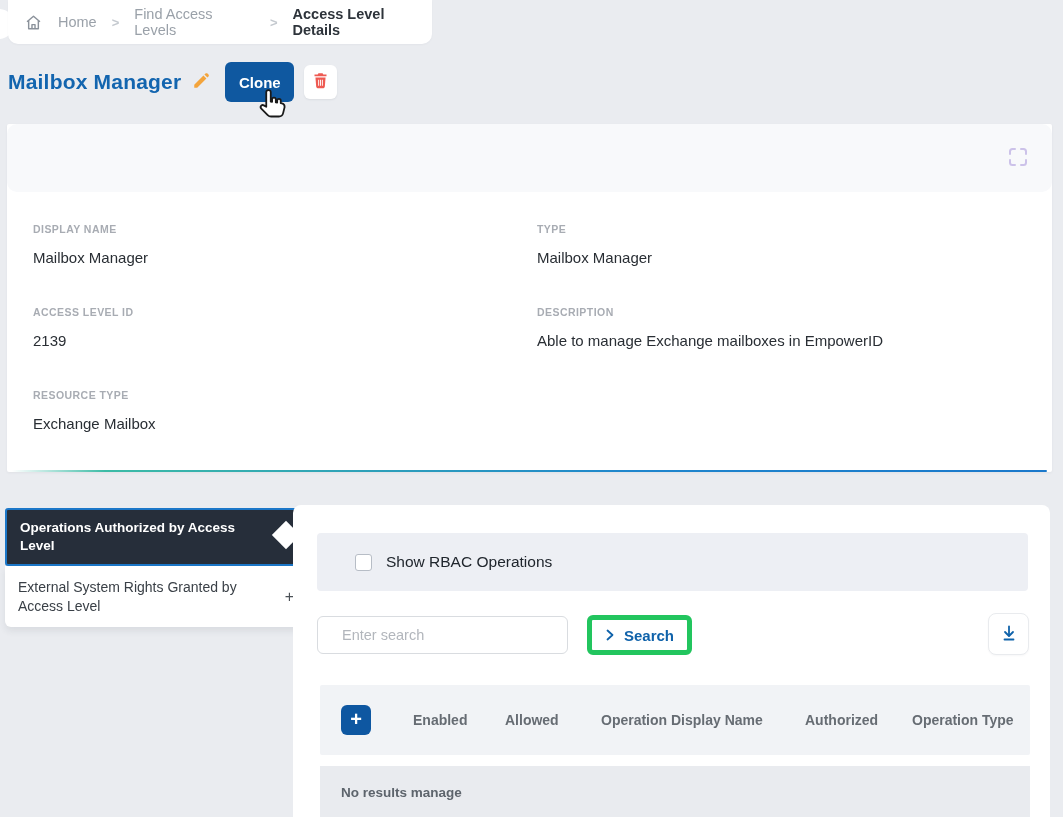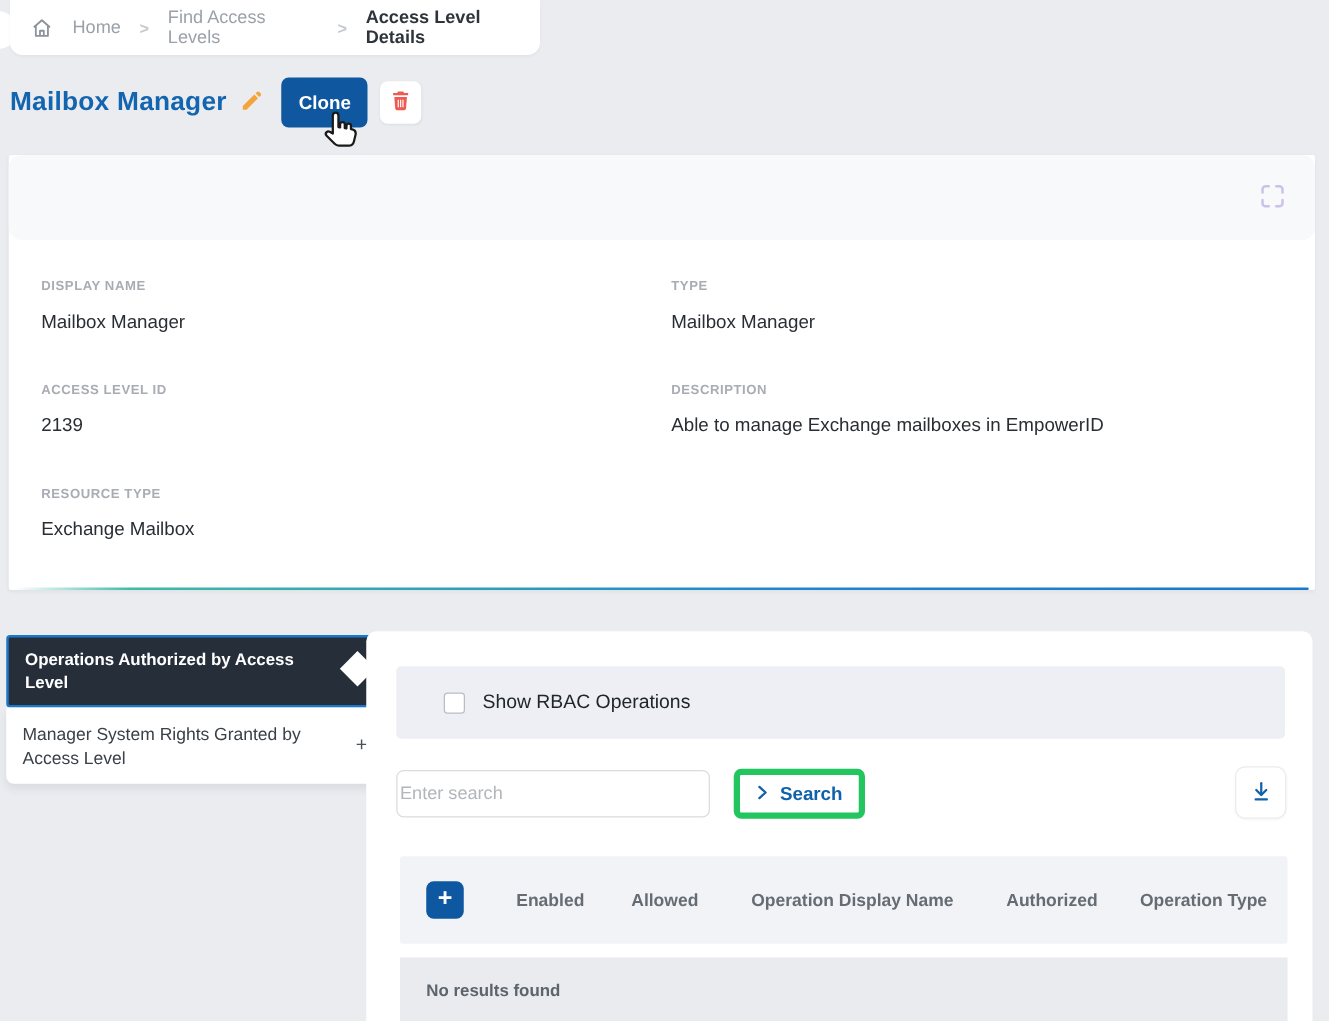--- a/index.html
+++ b/index.html
@@ -80,21 +80,21 @@
     position:absolute; left:24px; top:28px; width:711px; height:58px; background:#edeff4; border-radius:4px;
     display:flex; align-items:center; padding-left:38px; gap:14px;
   }
   .rbac-checkbox {
     appearance:none; -webkit-appearance:none; width:17px; height:17px; background:#fff;
     border:1px solid #b7bdc6; border-radius:3px; cursor:pointer; flex:0 0 auto;
   }
   .rbac-label { font-size:15.5px; color:#20262d; cursor:pointer; }
   .search-input {
     position:absolute; left:24px; top:111px; width:251px; height:38px; background:#fff;
-    border:1px solid #d9dce0; border-radius:6px; padding:0 2px;
+    border:1px solid #d9dce0; border-radius:6px; padding:0 24px;
     font-family:inherit; font-size:14.5px; color:#8b5cf6; outline:none;
   }
   .search-input::placeholder { color:#b2b6bc; }
   .search-btn {
     position:absolute; left:294px; top:110px; width:105px; height:40px; background:#fff;
     border:5px solid #22c55e; border-radius:6px; color:#0f62aa; font-family:inherit; font-size:15px; font-weight:bold;
     display:flex; align-items:center; justify-content:center; gap:9px; cursor:pointer;
   }
   .download-btn {
     position:absolute; left:695px; top:108px; width:41px; height:42px; background:#fff;
@@ -198,21 +198,21 @@
 <div class="side-tabs">
   <div class="tab-active">
     <span>Operations Authorized by Access Level</span>
     <span class="chev">
       <svg width="11" height="13" viewBox="0 0 11 13" fill="none" stroke="#ffffff" stroke-width="2" stroke-linecap="round" stroke-linejoin="round">
         <path d="M2.5 2l5 4.5-5 4.5"></path>
       </svg>
     </span>
   </div>
   <div class="tab-plain">
-    <span>Manager System Rights Granted by Access Level</span>
+    <span>External System Rights Granted by Access Level</span>
     <span class="plus">+</span>
   </div>
 </div>
 <div class="tab-arrow"></div>
 
 <section class="main-panel">
 
   <div class="rbac-box">
     <input type="checkbox" class="rbac-checkbox" style="">
     <label class="rbac-label">Show RBAC Operations</label>
@@ -242,16 +242,16 @@
   <div class="ops-table-head">
     <button class="add-op-btn">+</button>
     <span class="col col-0">Enabled</span>
     <span class="col col-1">Allowed</span>
     <span class="col col-2">Operation Display Name</span>
     <span class="col col-3">Authorized</span>
     <span class="col col-4">Operation Type</span>
   </div>
 
   <div class="no-results-row">
-    <span class="no-results-text">No results found</span>
+    <span class="no-results-text">No results manage</span>
   </div>
 
 </section>
 
 </body></html>

